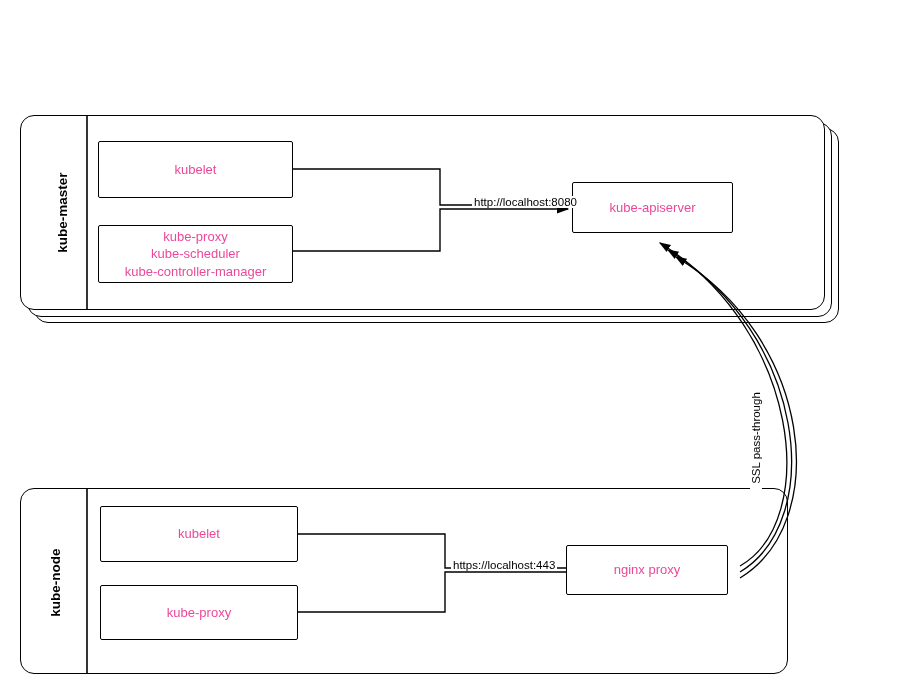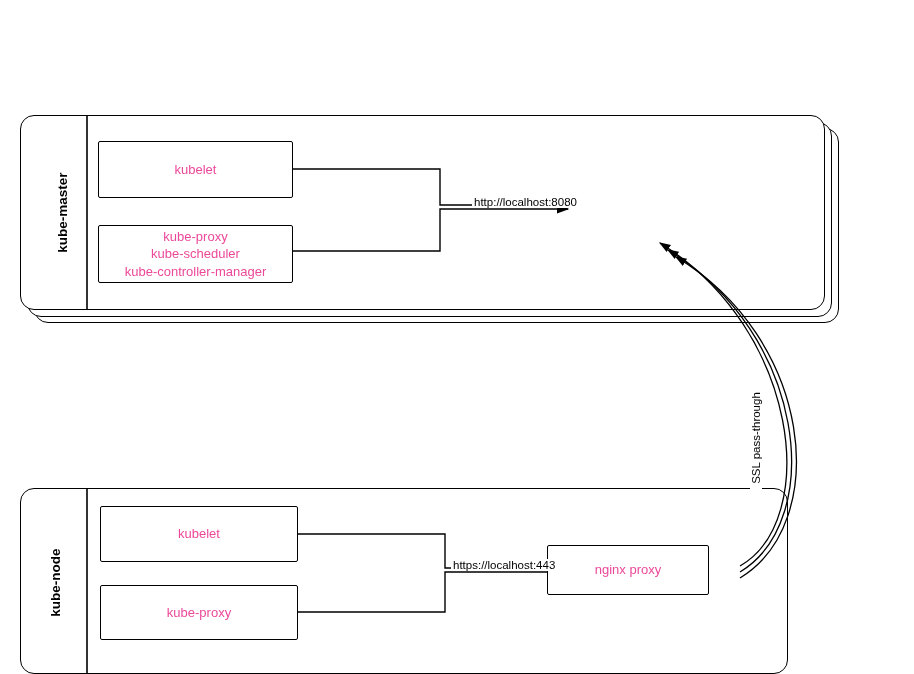--- a/index.html
+++ b/index.html
@@ -124,28 +124,31 @@
   <div class="group-label" style="left:5px; top:575px; width:100px; text-align:center;">kube-node</div>
 
   <div class="node-box" style="left:98px; top:141px; width:195px; height:57px;">
     <span>kubelet</span>
   </div>
   <div class="node-box" style="left:98px; top:225px; width:195px; height:58px;">
     <span>kube-proxy
 kube-scheduler
 kube-controller-manager</span>
   </div>
+  <div class="node-box" style="left:572px; top:182px; width:161px; height:51px;">
+    <span>kube-apiserver</span>
+  </div>
 
   <div class="node-box" style="left:100px; top:506px; width:198px; height:56px;">
     <span>kubelet</span>
   </div>
   <div class="node-box" style="left:100px; top:585px; width:198px; height:55px;">
     <span>kube-proxy</span>
   </div>
-  <div class="node-box" style="left:547px; top:545px; width:162px; height:50px;">
+  <div class="node-box" style="left:566px; top:545px; width:162px; height:50px;">
     <span>nginx proxy</span>
   </div>
 
   <div class="edge-label" style="left:443px; top:196px;margin-left:29px;">http://localhost:8080</div>
   <div class="edge-label" style="left:451px; top:559px;">https://localhost:443</div>
   <div class="edge-label-vert" style="left:701px; top:432px; width:110px; text-align:center;">SSL pass-through</div>
 
 </div>
 
 </body></html>

